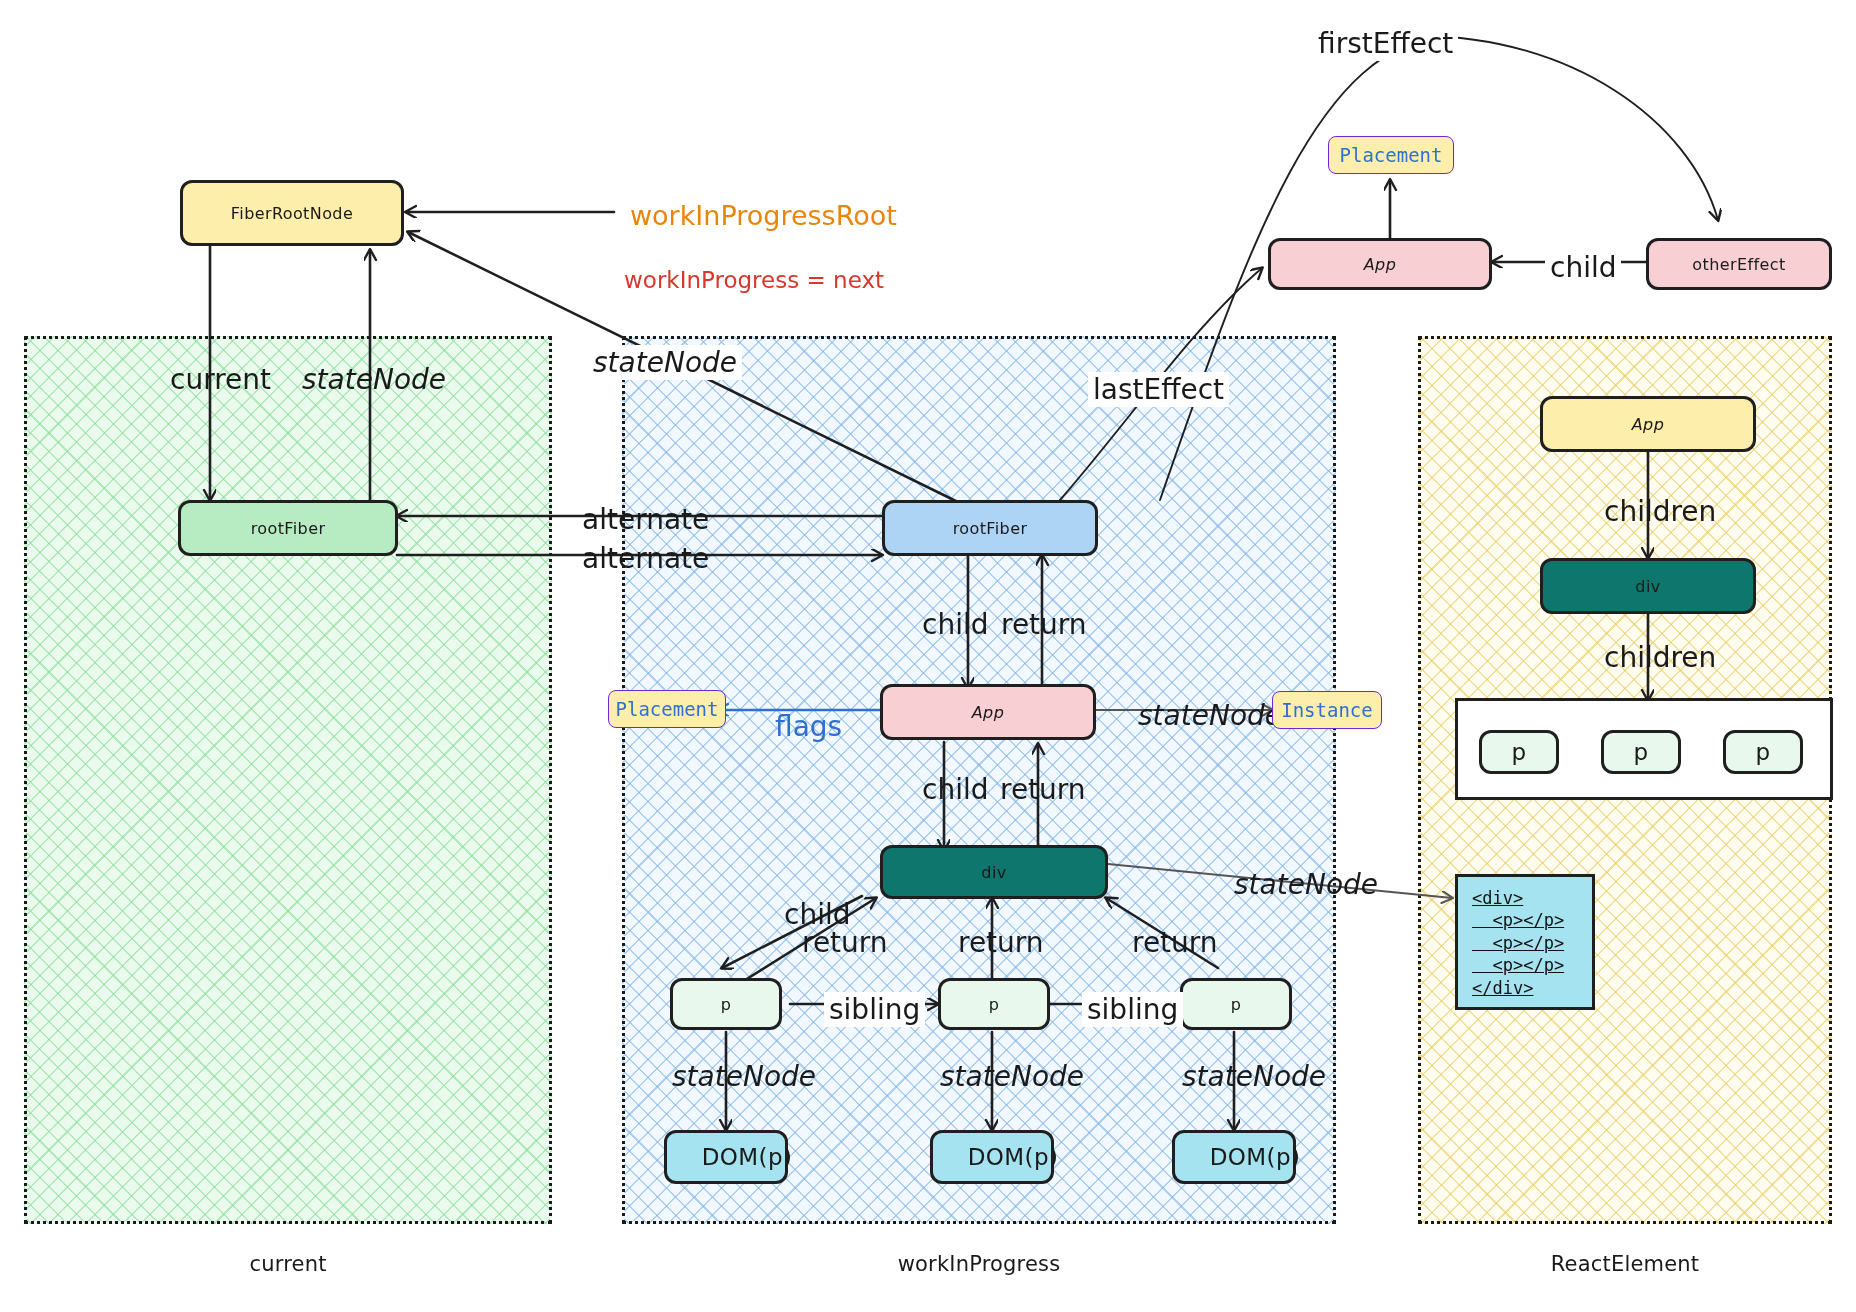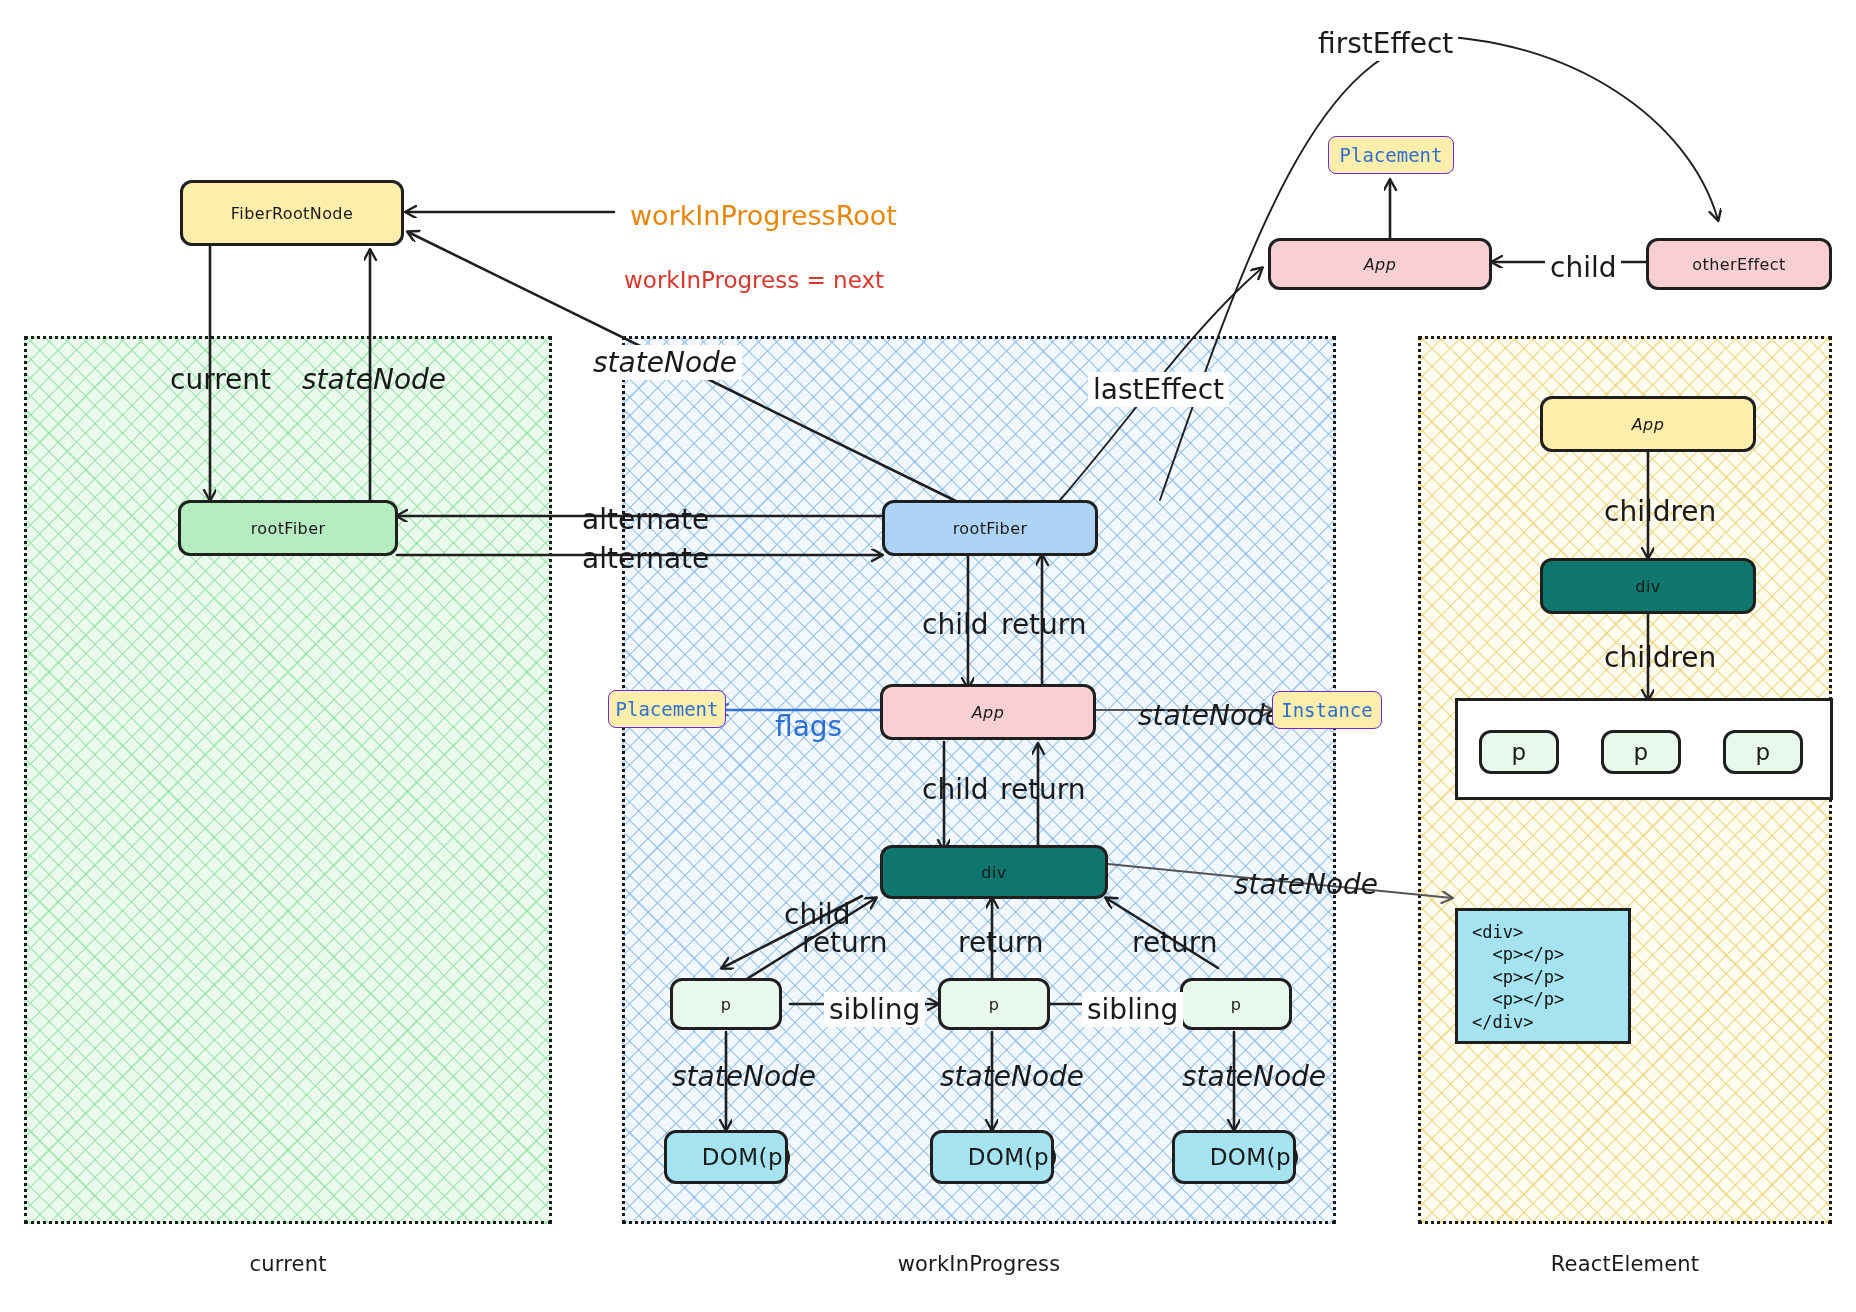--- a/index.html
+++ b/index.html
@@ -257,19 +257,19 @@
   <div class="node n-lightgreen" style="left:1479px;top:730px;width:80px;height:44px;font-size:23px;">
     <span>p</span>
   </div>
   <div class="node n-lightgreen" style="left:1601px;top:730px;width:80px;height:44px;font-size:23px;">
     <span>p</span>
   </div>
   <div class="node n-lightgreen" style="left:1723px;top:730px;width:80px;height:44px;font-size:23px;">
     <span>p</span>
   </div>
 
-  <div class="codebox" style="left:1455px;top:908px;width:176px;height:136px;">&lt;div&gt;
+  <div class="codebox" style="left:1455px;top:874px;width:140px;height:136px;text-decoration:underline;">&lt;div&gt;
   &lt;p&gt;&lt;/p&gt;
   &lt;p&gt;&lt;/p&gt;
   &lt;p&gt;&lt;/p&gt;
 &lt;/div&gt;</div>
 
 </div>
 
 </body></html>

